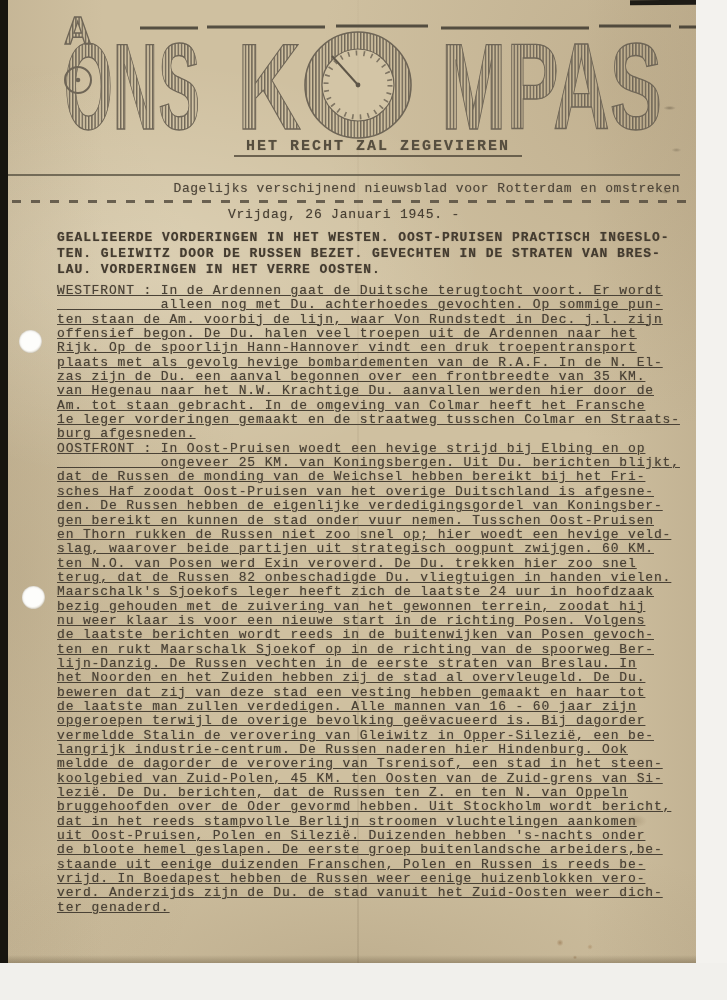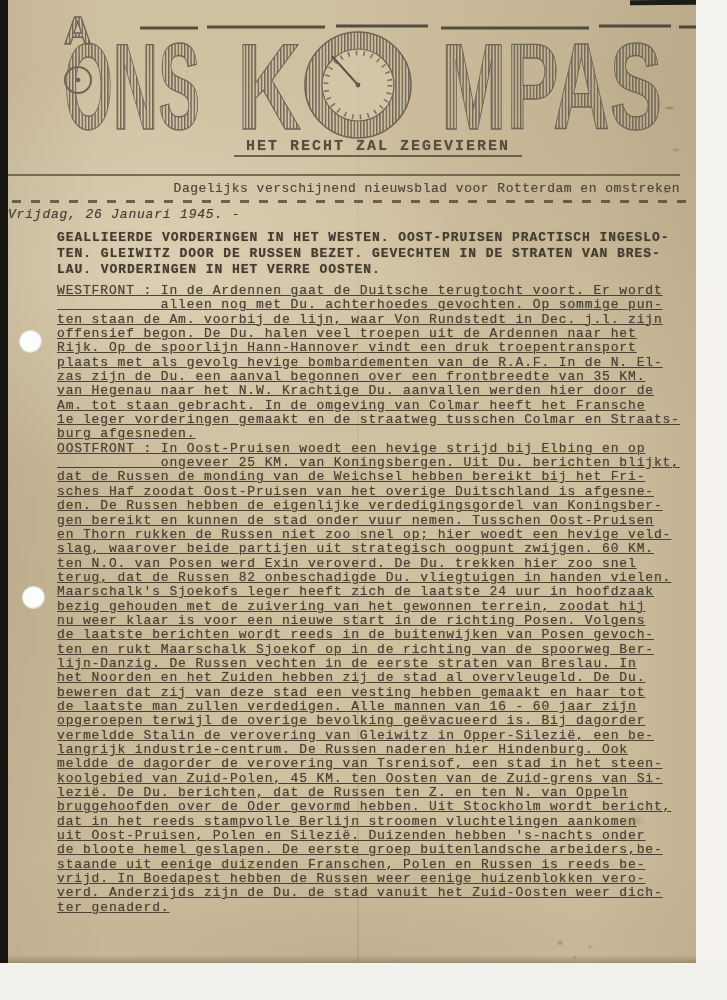--- a/index.html
+++ b/index.html
@@ -31,22 +31,22 @@
   .motto{position:absolute;left:226px;top:138px;width:288px;text-align:center;
     font-weight:bold;font-size:15px;letter-spacing:2px;color:#564e3f;
     border-bottom:2px solid rgba(82,74,59,.8);padding-bottom:0;
     text-shadow:0 0 1px rgba(70,60,45,.45);}
   .rule-solid{position:absolute;left:0;top:174px;width:672px;height:2px;background:#5a5343;opacity:.78;}
   .subtitle{position:absolute;left:0;top:181px;width:672px;text-align:right;
     font-size:13px;letter-spacing:.5px;color:#4e463a;text-shadow:0 0 1px rgba(70,60,45,.4);}
   .rule-dashed{position:absolute;left:4px;top:200px;width:678px;height:2.5px;
     background:repeating-linear-gradient(90deg,#4e4639 0 9px,transparent 9px 19px);opacity:.8;}
 
-  .dateline{position:absolute;left:0;top:207px;width:672px;
-    font-size:13px;letter-spacing:.8px;color:#473f33;text-shadow:0 0 1px rgba(70,60,45,.45);font-style:italic;}
+  .dateline{position:absolute;left:0;top:207px;width:672px;text-align:center;
+    font-size:13px;letter-spacing:.8px;color:#473f33;text-shadow:0 0 1px rgba(70,60,45,.45);}
 
   .headline{position:absolute;left:49px;top:230px;width:630px;
     font-size:13px;font-weight:bold;letter-spacing:.95px;line-height:16.2px;
     white-space:pre;color:#443c30;text-shadow:0 0 1px rgba(60,50,40,.55);}
 
   .body-text{position:absolute;left:49px;top:284px;width:632px;color:#4a4236;
     font-size:13px;letter-spacing:.85px;line-height:14.35px;
     text-shadow:0 0 1px rgba(62,52,40,.5);}
   .article-text{white-space:pre;text-decoration:underline;}
 

